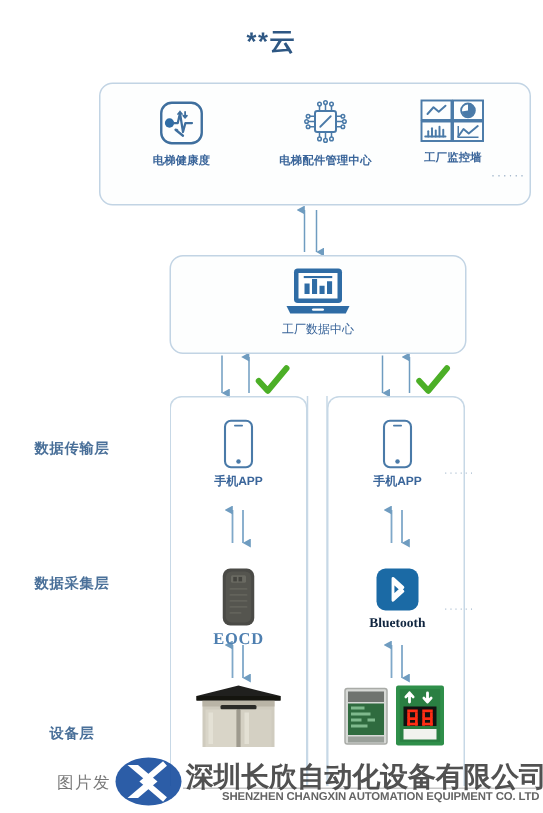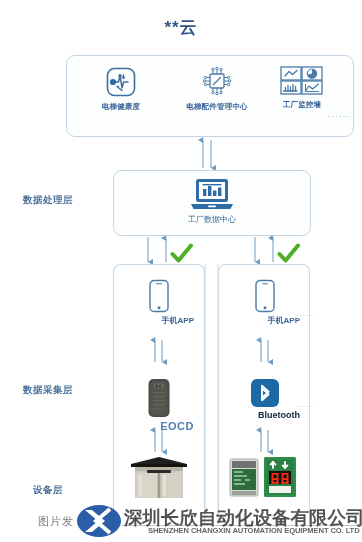--- a/index.html
+++ b/index.html
@@ -119,21 +119,21 @@
     font-size: 8px;
     font-weight: normal;
     color: #3a659a;
     margin-top: 1px;
     white-space: nowrap;
   }
 
   
   .node {
     position: absolute;
-    text-align: right;
+    text-align: center;
     width: 70px;
   }
   .node-caption {
     font-size: 8px;
     font-weight: bold;
     color: #3a659a;
     margin-top: 2px;
     white-space: nowrap;
   }
   #phone-left  { left: 124px; top: 279px; }
@@ -143,21 +143,21 @@
     font-size: 7px; letter-spacing: 1.1px; color: #a9bdd0;
   }
 
   
   #eocd-node  { left: 124px; top: 378px; }
   #bt-node    { left: 230px; top: 378px; }
   #bt-ellipsis {
     position: absolute; left: 296px; top: 403px;
     font-size: 7px; letter-spacing: 1.1px; color: #a9bdd0;
   }
-  #eocd-caption, #bt-caption { margin-top: 2px; }
+  #eocd-caption, #bt-caption { margin-top: 2px; font-family: Liberation Serif, serif; }
   #bt-caption {
     font-size: 9px;
     font-weight: bold;
     color: #10253f;
   }
   #eocd-caption {
     font-size: 11px;
     font-weight: bold;
     color: #4e7fb0;
     letter-spacing: .5px;
@@ -223,21 +223,21 @@
     opacity: .5;
   }
 </style>
 </head>
 <body>
 
 <div class="stage">
 
   <div class="abs" id="cloud-title">**云</div>
 
-  <div class="abs layer-label" id="label-process">数据处理层</div>
+  <div class="abs layer-label" id="label-transmit">数据传输层</div>
   <div class="abs layer-label" id="label-collect">数据采集层</div>
   <div class="abs layer-label" id="label-device">设备层</div>
 
   <svg id="connectors" viewBox="0 0 362 542">
     <defs>
       <marker id="arrUp" markerWidth="6" markerHeight="6" refX="3" refY="5.2" orient="auto-start-reverse" markerUnits="userSpaceOnUse">
         <path d="M3 0 L6 5.4 L0 5.4 Z" fill="#6f9cc0"></path>
       </marker>
       <marker id="arrDown" markerWidth="6" markerHeight="6" refX="3" refY="5.2" orient="auto" markerUnits="userSpaceOnUse">
         <path d="M3 5.4 L0 0 L6 0 Z" fill="#6f9cc0"></path>

